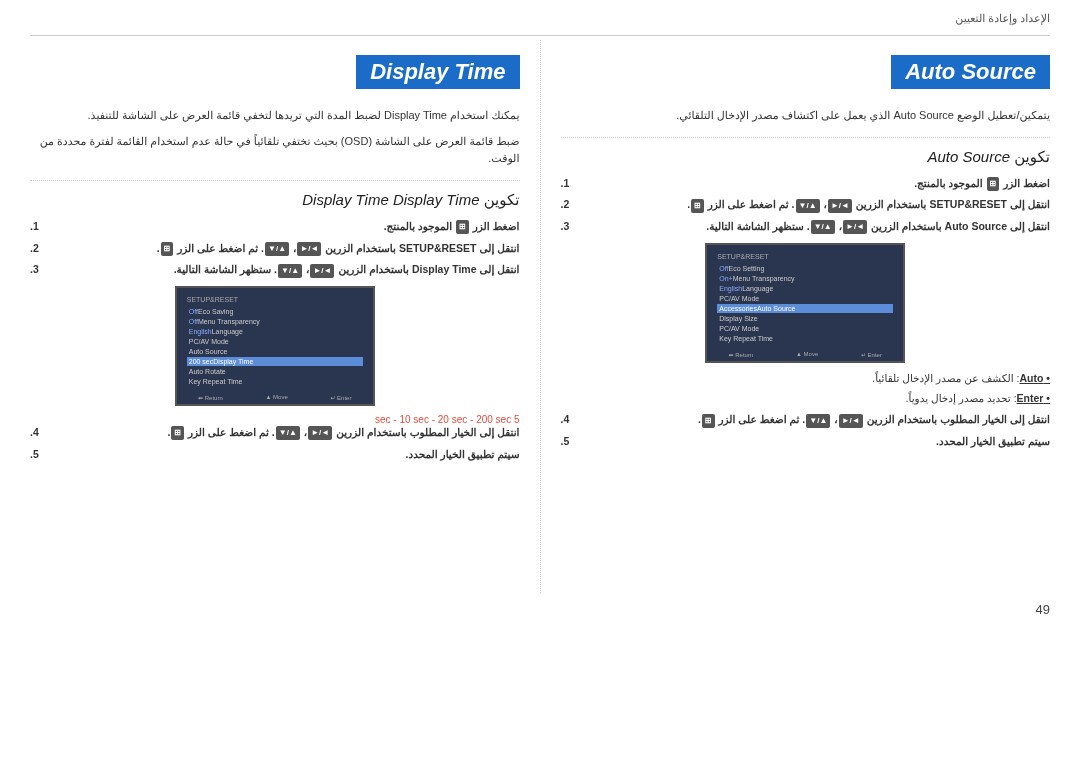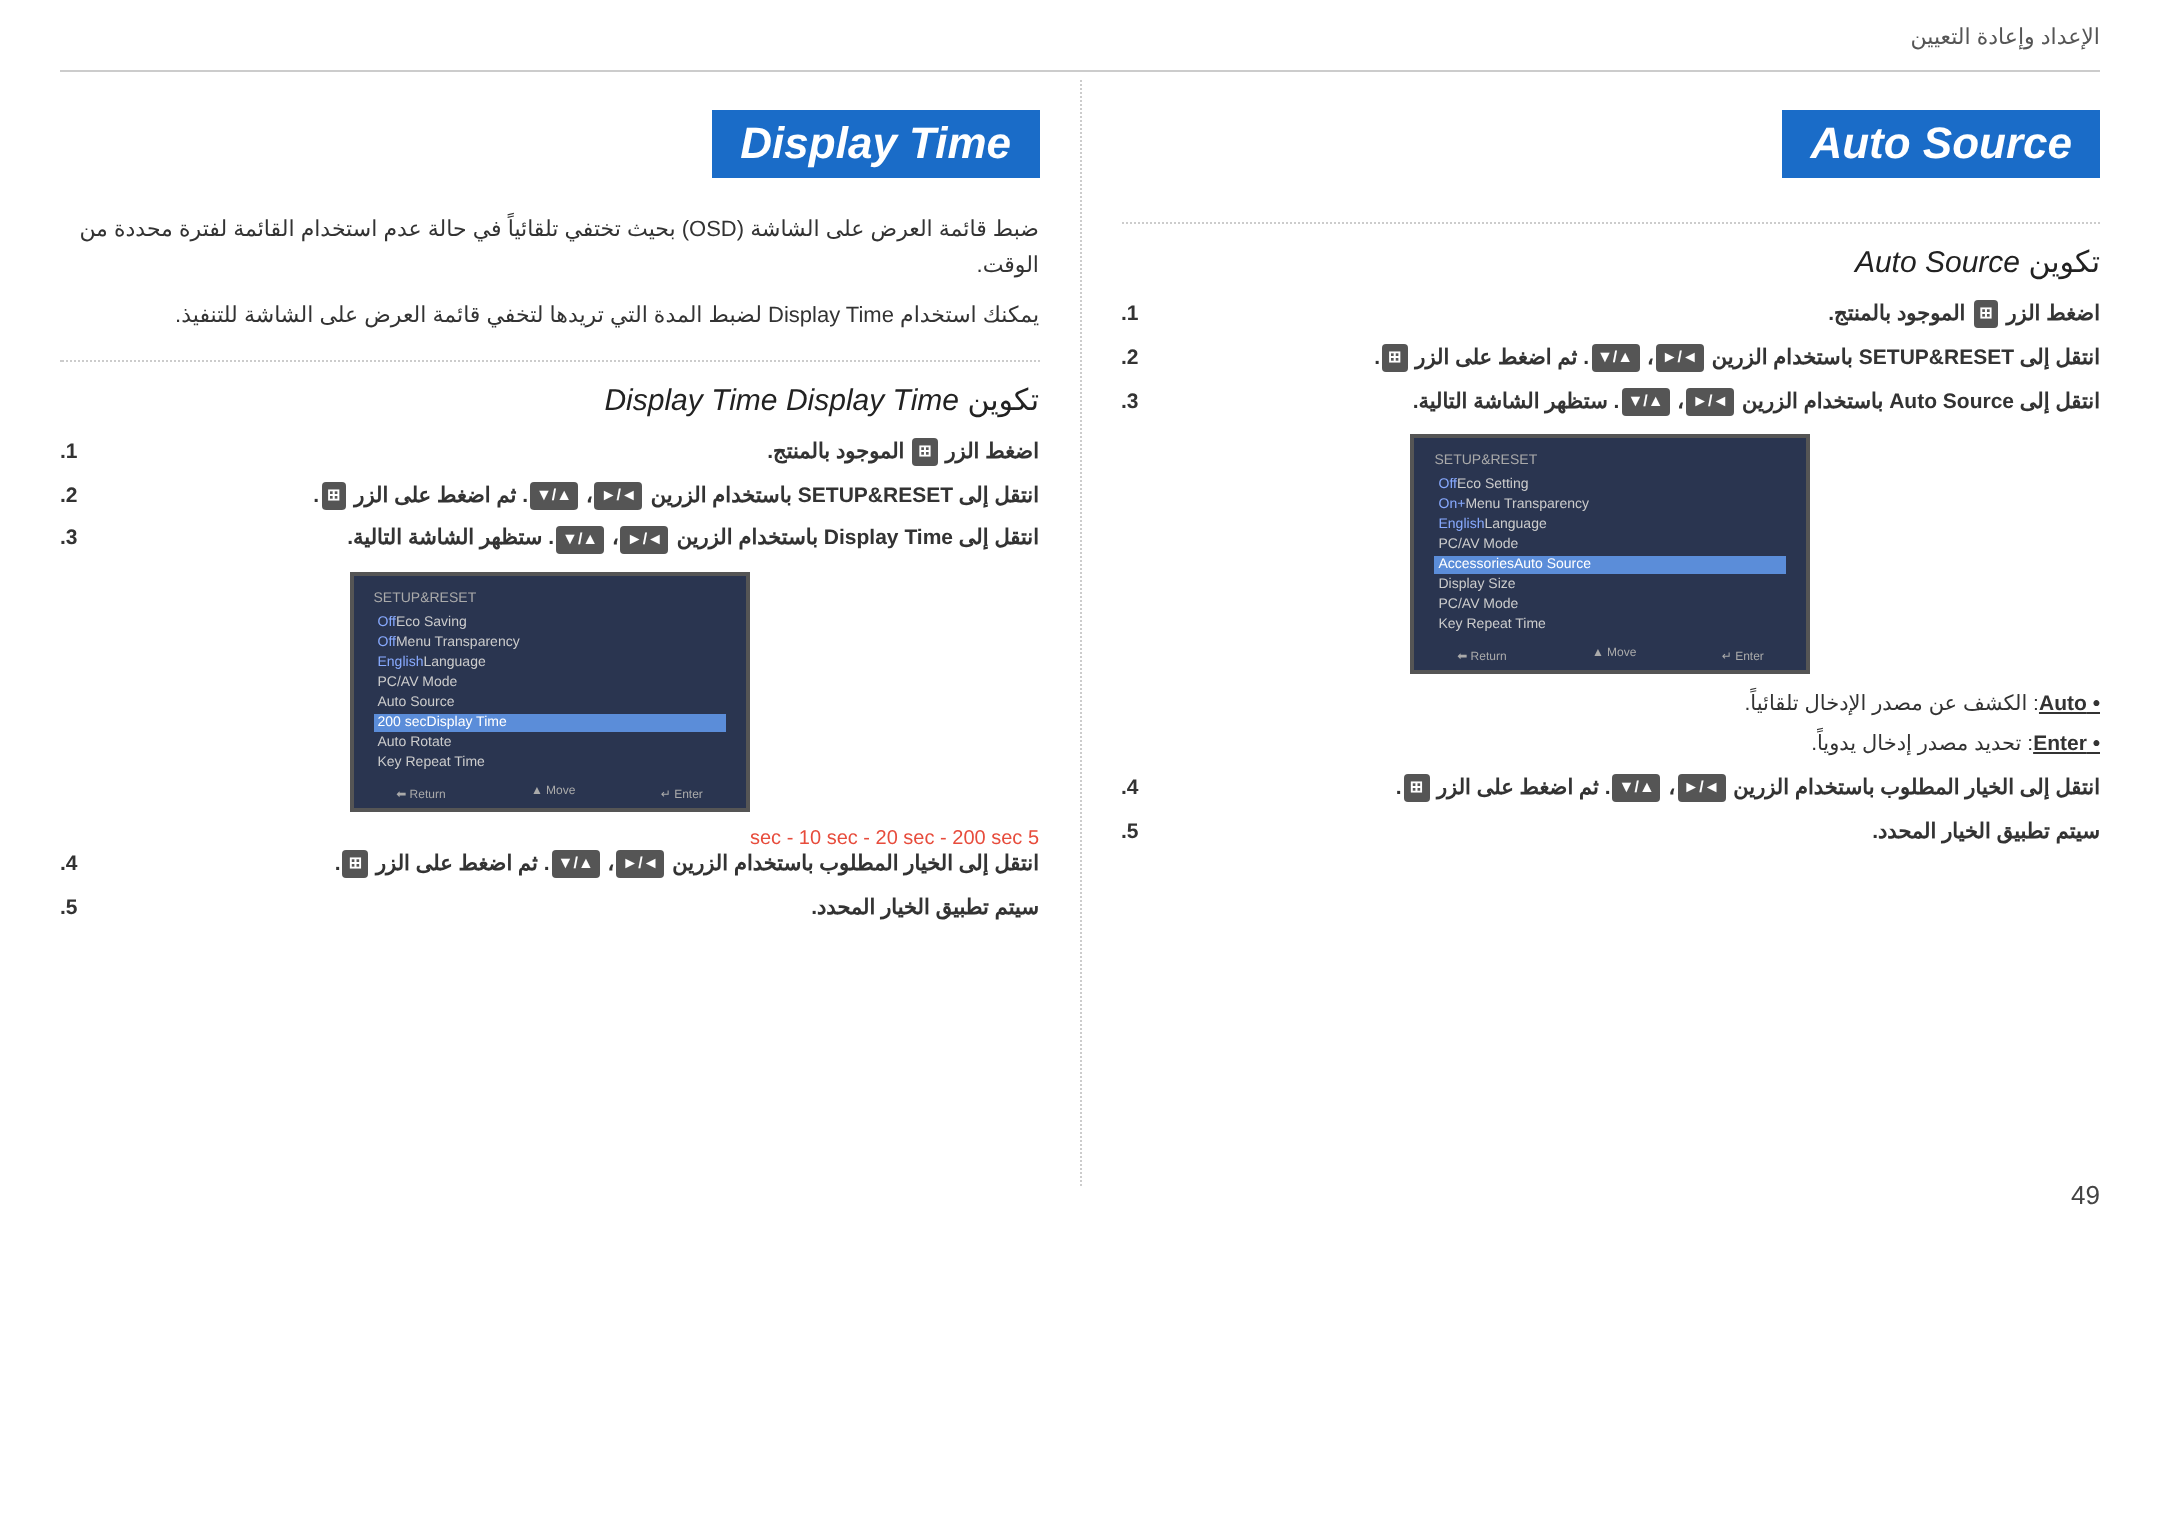--- a/index.html
+++ b/index.html
@@ -221,21 +221,21 @@
     }
 
     .bullet-item .bullet-label {
       font-weight: bold;
       text-decoration: underline;
     }
 
     
     .page-number {
       position: absolute;
-      bottom: 28px;
+      bottom: 16px;
       right: 30px;
       font-size: 13px;
       color: #444;
     }
   </style>
 </head>
 <body>
 
 <div class="page-container">
 
@@ -244,22 +244,22 @@
   <div class="top-divider"></div>
 
   <div class="columns">
 
     <div class="left-col">
 
       <div class="section-title-wrap">
         <span class="section-title">Display Time</span>
       </div>
 
+      <p class="desc-text">يمكنك استخدام Display Time لضبط المدة التي تريدها لتخفي قائمة العرض على الشاشة للتنفيذ.</p>
       <p class="desc-text">ضبط قائمة العرض على الشاشة (OSD) بحيث تختفي تلقائياً في حالة عدم استخدام القائمة لفترة محددة من الوقت.</p>
-      <p class="desc-text">يمكنك استخدام Display Time لضبط المدة التي تريدها لتخفي قائمة العرض على الشاشة للتنفيذ.</p>
 
       <div class="sub-heading">
         <span>تكوين</span>
         <span class="en">Display Time</span>
         <span class="en">Display Time</span>
       </div>
 
       <div class="steps">
         <div class="step">
           <span class="step-content">
@@ -316,20 +316,21 @@
       </div>
 
     </div>
 
     <div class="right-col">
 
       <div class="section-title-wrap">
         <span class="section-title">Auto Source</span>
       </div>
 
+      <p class="desc-text">يتمكين/تعطيل الوضع Auto Source الذي يعمل على اكتشاف مصدر الإدخال التلقائي.</p>
 
       <div class="sub-heading">
         <span>تكوين</span>
         <span class="en"> Auto Source</span>
       </div>
 
       <div class="steps">
         <div class="step">
           <span class="step-content">
             اضغط الزر <span class="btn-icon">⊞</span> الموجود بالمنتج.

